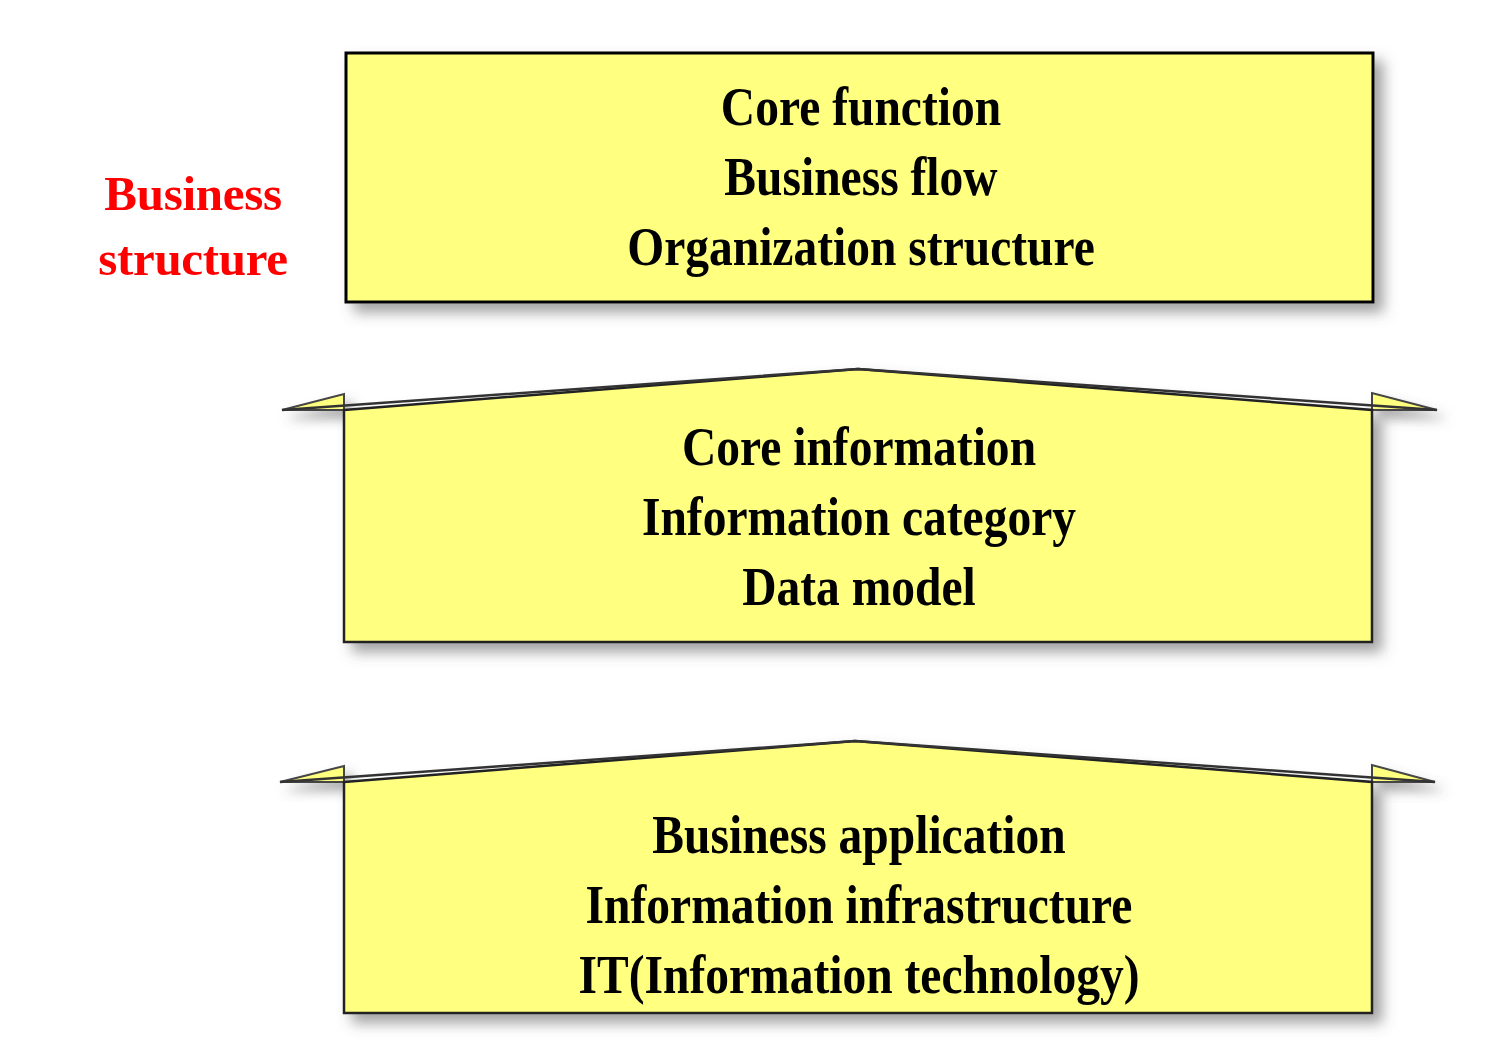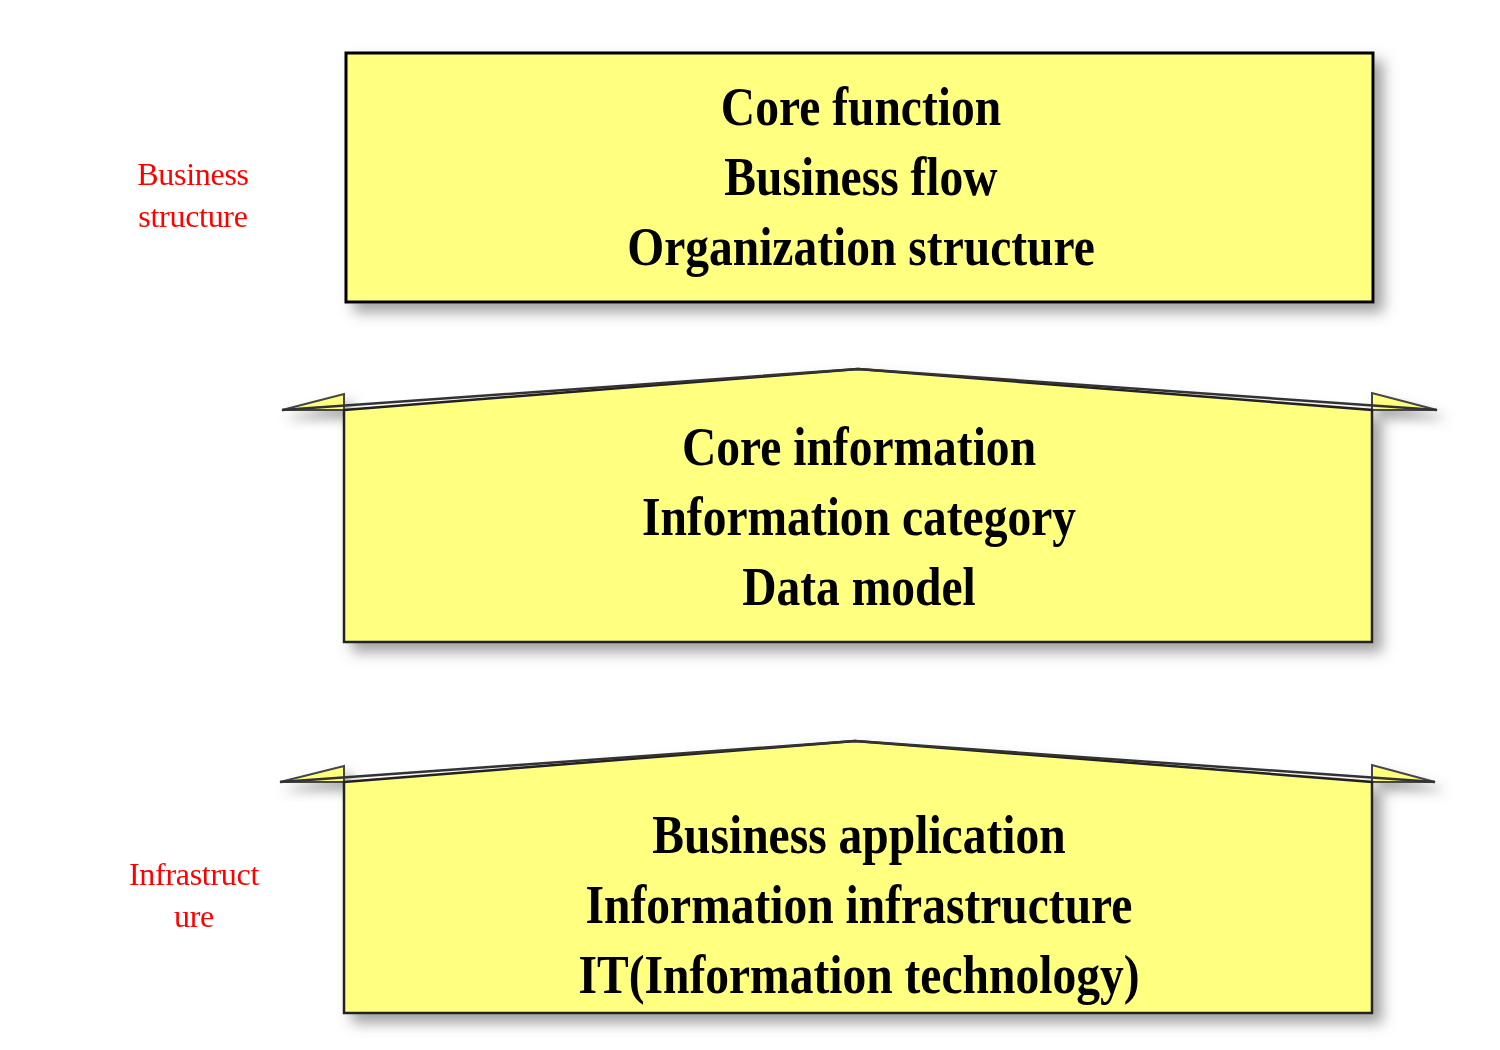--- a/index.html
+++ b/index.html
@@ -22,30 +22,31 @@
     top: 0;
     width: 1500px;
     height: 1050px;
   }
 
   
   .layer-label {
     position: absolute;
     color: #ff0000;
     font-family: "Liberation Serif", "DejaVu Serif", serif;
-    font-weight: normal;
-    font-size: 32px;
+    font-weight: bold;
+    font-size: 49px;
     line-height: 1.32;
     text-align: center;
     letter-spacing: -0.3px;
     white-space: pre-line;
     display: flex;
     flex-direction: column;
     justify-content: center;
     align-items: center;
+    margin-top: 32px;
   }
   #label-business   { left: 48px;  top: 128px; width: 290px; height: 134px; }
   #label-information{ left: 40px;  top: 462px; width: 304px; height: 134px; }
   #label-infrastruct{ left: 44px;  top: 828px; width: 300px; height: 134px; }
 
   
   #shapes {
     position: absolute;
     left: 0; top: 0;
     width: 1500px;
@@ -105,22 +106,20 @@
       <polygon points="1435,782 1372,782 1372,765" fill="#FFFF80" stroke="#444444" stroke-width="2" filter="url(#thinshadow)"></polygon>
       <polygon points="344,782 855,741 1372,782 1372,1013 344,1013" fill="#FFFF80" stroke="#222222" stroke-width="2.5" filter="url(#softshadow)"></polygon>
       <polyline points="280,782 855,741 1435,782" fill="none" stroke="#333333" stroke-width="2.5"></polyline>
     </g>
   </svg>
 
   <div class="layer-label" id="label-business">Business
 structure</div>
 
 
-  <div class="layer-label" id="label-infrastruct">Infrastruct
-ure</div>
 
   <div class="box-text" id="text-box-1">Core function
 Business flow
 Organization structure</div>
 
   <div class="box-text" id="text-box-2">Core information
 Information category
 Data model</div>
 
   <div class="box-text" id="text-box-3">Business application

